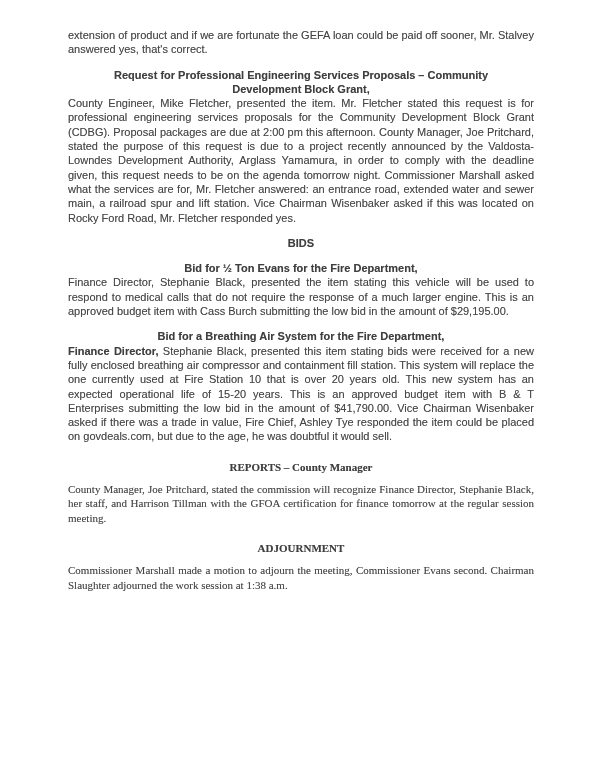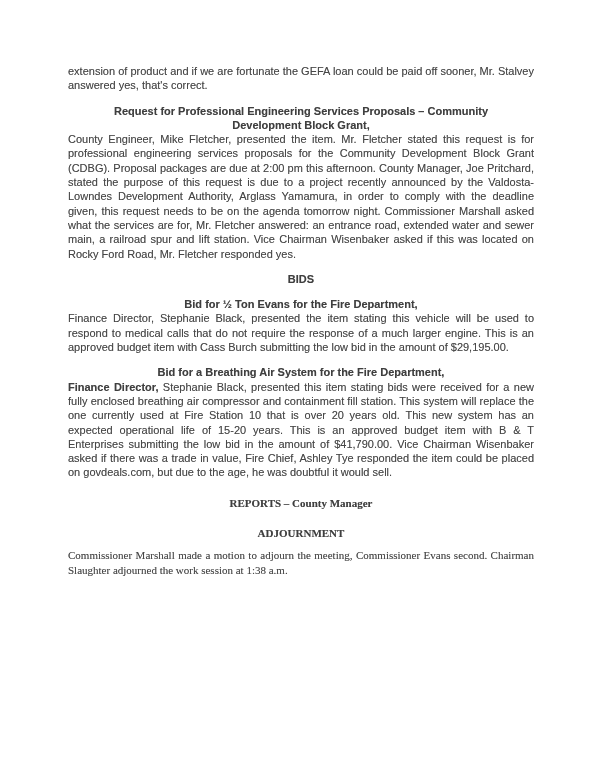--- a/index.html
+++ b/index.html
@@ -6,21 +6,21 @@
   body {
     width: 600px;
     height: 777px;
     background: #ffffff;
     overflow: hidden;
   }
   .page {
     box-sizing: border-box;
     width: 600px;
     height: 567px;
-    padding: 64px 66px 0 68px;
+    padding: 28px 66px 0 68px;
     font-family: "Liberation Sans", "DejaVu Sans", sans-serif;
     font-size: 11px;
     line-height: 14.3px;
     color: var(--ink, #474747);
     text-shadow: 0 0 0.6px rgba(70,70,70,0.45);
     background: var(--paper, #ffffff);
   }
   .doc-section { margin: 11px 0 0 0; }
   .doc-section:first-child { margin-top: 0; }
   
@@ -61,18 +61,19 @@
     <section class="doc-section">
       <h2 class="doc-heading">Bid for ½ Ton Evans for the Fire Department,</h2>
       <p class="doc-paragraph">Finance Director, Stephanie Black, presented the item stating this vehicle will be used to respond to medical calls that do not require the response of a much larger engine.   This is an approved budget item with Cass Burch submitting the low bid in the amount of $29,195.00.</p>
     </section>
     <section class="doc-section">
       <h2 class="doc-heading">Bid for a Breathing Air System for the Fire Department,</h2>
       <p class="doc-paragraph"><strong>Finance Director,</strong><span> Stephanie Black, presented this item stating bids were received for a new fully enclosed breathing air compressor and containment fill station.  This system will replace the one currently used at Fire Station 10 that is over 20 years old.  This new system has an expected operational life of 15-20 years.  This is an approved budget item with B &amp; T Enterprises submitting the low bid in the amount of $41,790.00.  Vice Chairman Wisenbaker asked if there was a trade in value, Fire Chief, Ashley Tye responded the item could be placed on govdeals.com, but due to the age, he was doubtful it would sell.</span></p>
     </section>
     <section class="doc-section">
       <h2 class="doc-heading">REPORTS – County Manager</h2>
+      <p class="doc-paragraph">County Manager, Joe Pritchard, stated the commission will recognize Finance Director, Stephanie Black, her staff, and Harrison Tillman with the GFOA certification for finance tomorrow at the regular session meeting.</p>
     </section>
     <section class="doc-section">
       <h2 class="doc-heading">ADJOURNMENT</h2>
       <p class="doc-paragraph">Commissioner Marshall made a motion to adjourn the meeting, Commissioner Evans second.  Chairman Slaughter adjourned the work session at 1:38 a.m.</p>
     </section>
   </main>
 
 </body></html>

